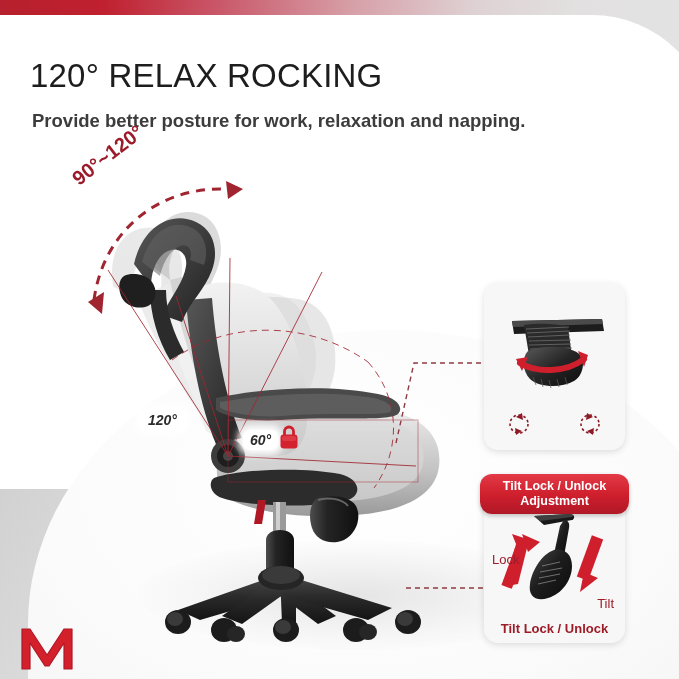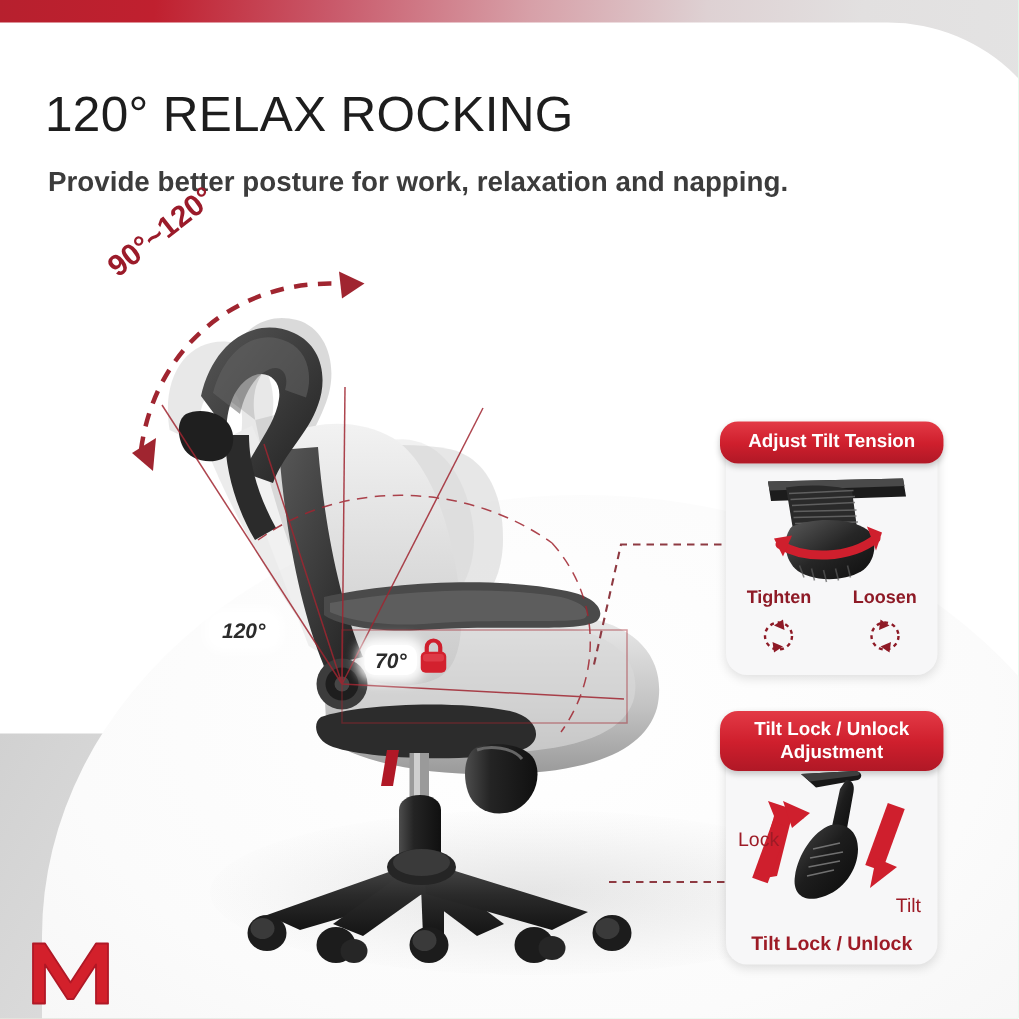--- a/index.html
+++ b/index.html
@@ -365,32 +365,31 @@
     <polygon points="88,302 104,292 102,314" fill="#a02530"></polygon>
     <polygon points="243,189 226,181 228,199" fill="#a02530"></polygon>
   </svg>
 
   <svg class="connectors" viewBox="0 0 679 679">
     <polyline points="396,443 414,363 484,363" fill="none" stroke="#8e3a42" stroke-width="1.4" stroke-dasharray="5 4"></polyline>
     <polyline points="406,588 484,588" fill="none" stroke="#8e3a42" stroke-width="1.4" stroke-dasharray="5 4"></polyline>
   </svg>
 
   <div class="pill pill-120">120°</div>
-  <div class="pill pill-90">70°</div>
+  <div class="pill pill-90">60°</div>
 
   <svg class="lock-badge" viewBox="0 0 22 26">
     <path d="M6.5,11 L6.5,7.5 A4.5,4.5 0 0 1 15.5,7.5 L15.5,11" fill="none" stroke="#cf1f2d" stroke-width="2.8"></path>
     <rect x="2.5" y="10.5" width="17" height="14" rx="3.2" fill="#d3212e"></rect>
     <rect x="4" y="12" width="14" height="5" rx="2.2" fill="#e8505b" opacity="0.55"></rect>
   </svg>
 
   <div class="arc-label">90°~120°</div>
 
   <div class="callout callout-1">
-    <div class="callout-head">Adjust Tilt Tension</div>
     <div class="callout-body">
 
       <svg width="141" height="78" viewBox="0 0 141 78">
         <defs>
           <linearGradient id="knobG" x1="0" y1="0" x2="1" y2="1">
             <stop offset="0%" stop-color="#5a5a5a"></stop>
             <stop offset="50%" stop-color="#262626"></stop>
             <stop offset="100%" stop-color="#0e0e0e"></stop>
           </linearGradient>
         </defs>
@@ -419,24 +418,20 @@
           <line x1="65" y1="65" x2="67" y2="73"></line>
           <line x1="73" y1="64" x2="75" y2="72"></line>
           <line x1="81" y1="62" x2="83" y2="70"></line>
         </g>
 
         <path d="M36,48 C52,58 82,58 100,44" stroke="#cf1f2d" stroke-width="6" fill="none" stroke-linecap="round"></path>
         <polygon points="32,44 44,42 38,56" fill="#cf1f2d"></polygon>
         <polygon points="104,40 94,36 100,52" fill="#cf1f2d"></polygon>
       </svg>
 
-      <div class="mini-labels">
-        <span>Tighten</span>
-        <span>Loosen</span>
-      </div>
 
       <div class="rot-icons">
         <svg width="30" height="30" viewBox="0 0 30 30">
           <circle cx="15" cy="15" r="9" fill="none" stroke="#8e1a26" stroke-width="1.6" stroke-dasharray="2.6 2.6"></circle>
           <polygon points="18,4 12,8 19,11" fill="#8e1a26"></polygon>
           <polygon points="12,26 18,22 11,19" fill="#8e1a26"></polygon>
         </svg>
         <svg width="30" height="30" viewBox="0 0 30 30">
           <circle cx="15" cy="15" r="9" fill="none" stroke="#8e1a26" stroke-width="1.6" stroke-dasharray="2.6 2.6"></circle>
           <polygon points="12,4 18,8 11,11" fill="#8e1a26"></polygon>

